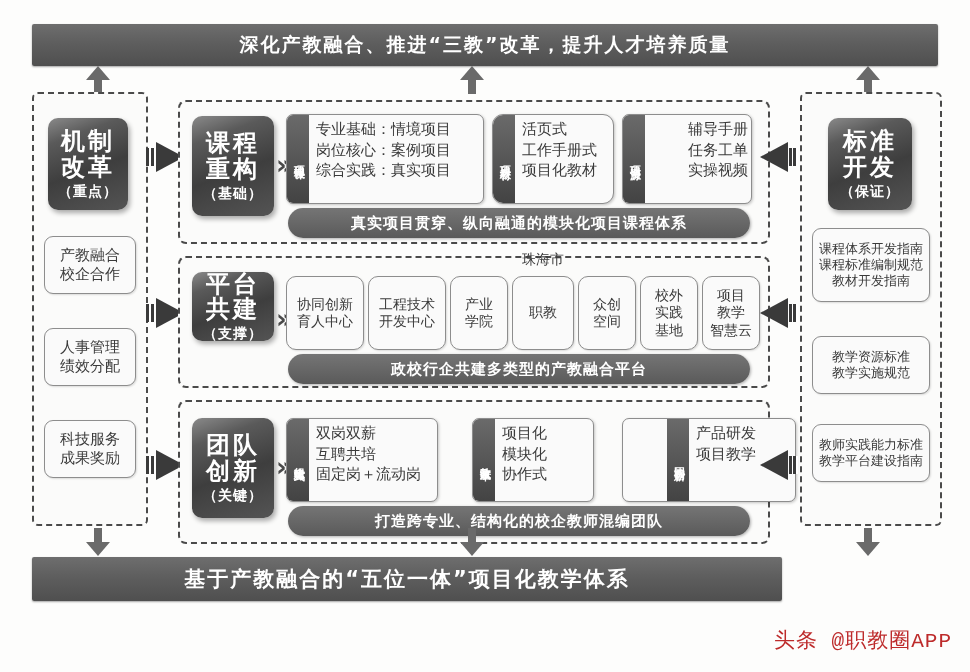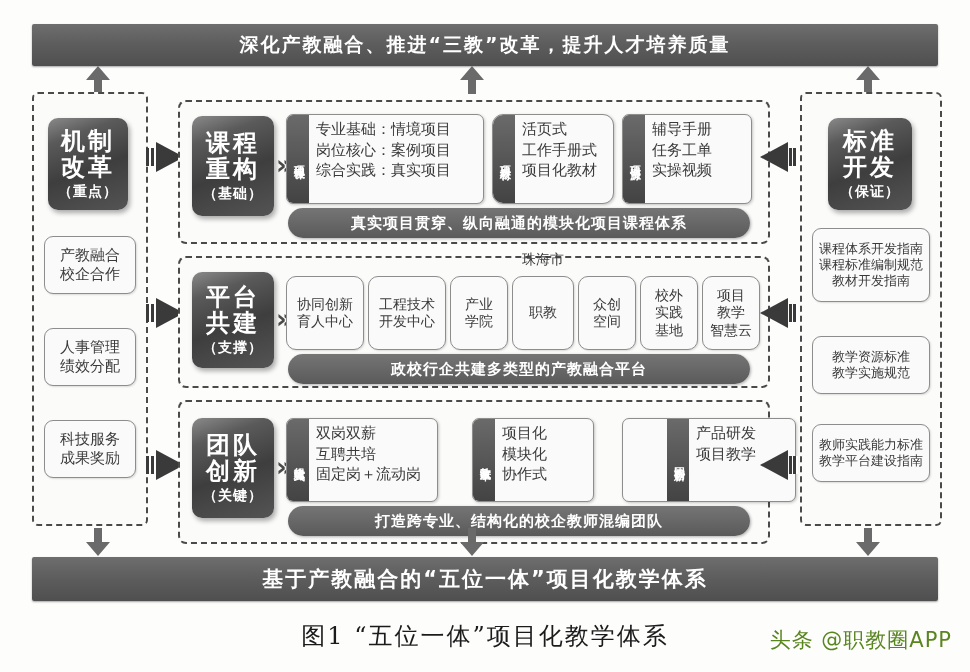--- a/index.html
+++ b/index.html
@@ -15,21 +15,21 @@
   .banner{
     position:absolute;
     background:linear-gradient(180deg,#6e6e6e 0%,#5e5e5e 45%,#4f4f4f 100%);
     color:#ffffff;
     display:flex;align-items:center;justify-content:center;
     letter-spacing:2px;
     font-weight:bold;
     box-shadow:0 1px 2px rgba(0,0,0,.35);
   }
   #top-banner{left:32px;top:24px;width:906px;height:42px;font-size:19px;border-radius:2px;}
-  #bottom-banner{left:32px;top:557px;width:906px;height:44px;font-size:21px;border-radius:2px;}
+  #bottom-banner{left:32px;top:557px;width:750px;height:44px;font-size:21px;border-radius:2px;}
 
   
   .dash-col{
     position:absolute;
     border:2px dashed #4a4a4a;
     border-radius:6px;
     background:#fbfbfa;
   }
   #left-col{left:32px;top:92px;width:112px;height:430px;}
   #right-col{left:800px;top:92px;width:138px;height:430px;}
@@ -59,21 +59,21 @@
   .pillar .big{font-size:24px;letter-spacing:3px;}
   .pillar .sub{font-size:14px;margin-top:3px;letter-spacing:1px;}
   .pillar::before{
     content:"";position:absolute;left:8%;right:8%;top:-7px;height:14px;
     background:linear-gradient(180deg,#2f2f2f,#575757);
     border-radius:8px 8px 2px 2px;z-index:-1;
   }
   #p-jizhi{left:48px;top:118px;width:80px;height:92px;}
   #p-biaozhun{left:828px;top:118px;width:84px;height:92px;}
   #p-kecheng{left:192px;top:116px;width:82px;height:100px;}
-  #p-pingtai{left:192px;top:272px;width:82px;height:96px;}
+  #p-pingtai{left:192px;top:272px;width:82px;height:69px;}
   #p-tuandui{left:192px;top:418px;width:82px;height:100px;}
 
   
   .lite{
     position:absolute;
     border:1.5px solid #8d8d8d;
     border-radius:9px;
     background:#fafafa;
     color:#3a3a3a;
     display:flex;flex-direction:column;align-items:center;justify-content:center;
@@ -111,21 +111,21 @@
   }
   .group .vbody{
     flex:1 1 auto;display:flex;flex-direction:column;
     justify-content:flex-start;padding:4px 7px;
     color:#3a3a3a;line-height:1.38;
   }
   .group .vbody span{display:block;white-space:nowrap;}
 
   #g-r1-0{left:286px;top:114px;width:196px;height:88px;font-size:15px;}
   #g-r1-1{left:492px;top:114px;width:120px;height:88px;font-size:15px;border-radius:11px;}
-  #g-r1-2{left:622px;top:114px;width:128px;height:88px;font-size:15px;}
+  #g-r1-2{left:622px;top:114px;width:128px;height:88px;font-size:15px;gap:36px;}
 
   #g-r3-0{left:286px;top:418px;width:150px;height:82px;font-size:15px;}
   #g-r3-1{left:472px;top:418px;width:120px;height:82px;font-size:15px;}
   #g-r3-2{left:622px;top:418px;width:128px;height:82px;font-size:15px;padding-left:44px;}
 
   
   .pill{
     position:absolute;
     border:1.5px solid #8d8d8d;border-radius:10px;background:#fafafa;
     color:#3a3a3a;font-size:14px;line-height:1.22;
@@ -194,22 +194,23 @@
   #dn-2{left:856px;top:528px;}
 
   
   #caption{
     position:absolute;left:0;top:620px;width:970px;
     text-align:center;font-family:"DejaVu Serif","Liberation Serif",serif;
     font-size:24px;color:#1b1b1b;letter-spacing:2px;
   }
   #watermark{
     position:absolute;right:18px;top:626px;
-    font-size:21px;color:#4d7c0f;letter-spacing:1px;
+    font-size:21px;color:#b91c1c;letter-spacing:1px;
     opacity:.93;
+    font-family:Liberation Mono, monospace;
   }
 </style>
 </head>
 <body>
 
 <div class="canvas">
 
   <div class="banner" id="top-banner">深化产教融合、推进“三教”改革，提升人才培养质量</div>
 
   <div class="uparrow" id="up-0">
@@ -418,16 +419,15 @@
       <div class="stem"></div>
       <div class="tri"></div>
     </div>
   <div class="downarrow" id="dn-2">
       <div class="stem"></div>
       <div class="tri"></div>
     </div>
 
   <div class="banner" id="bottom-banner">基于产教融合的“五位一体”项目化教学体系</div>
 
-  <div id="caption">图1  “五位一体”项目化教学体系</div>
   <div id="watermark">头条 @职教圈APP</div>
 
 </div>
 
 </body></html>

